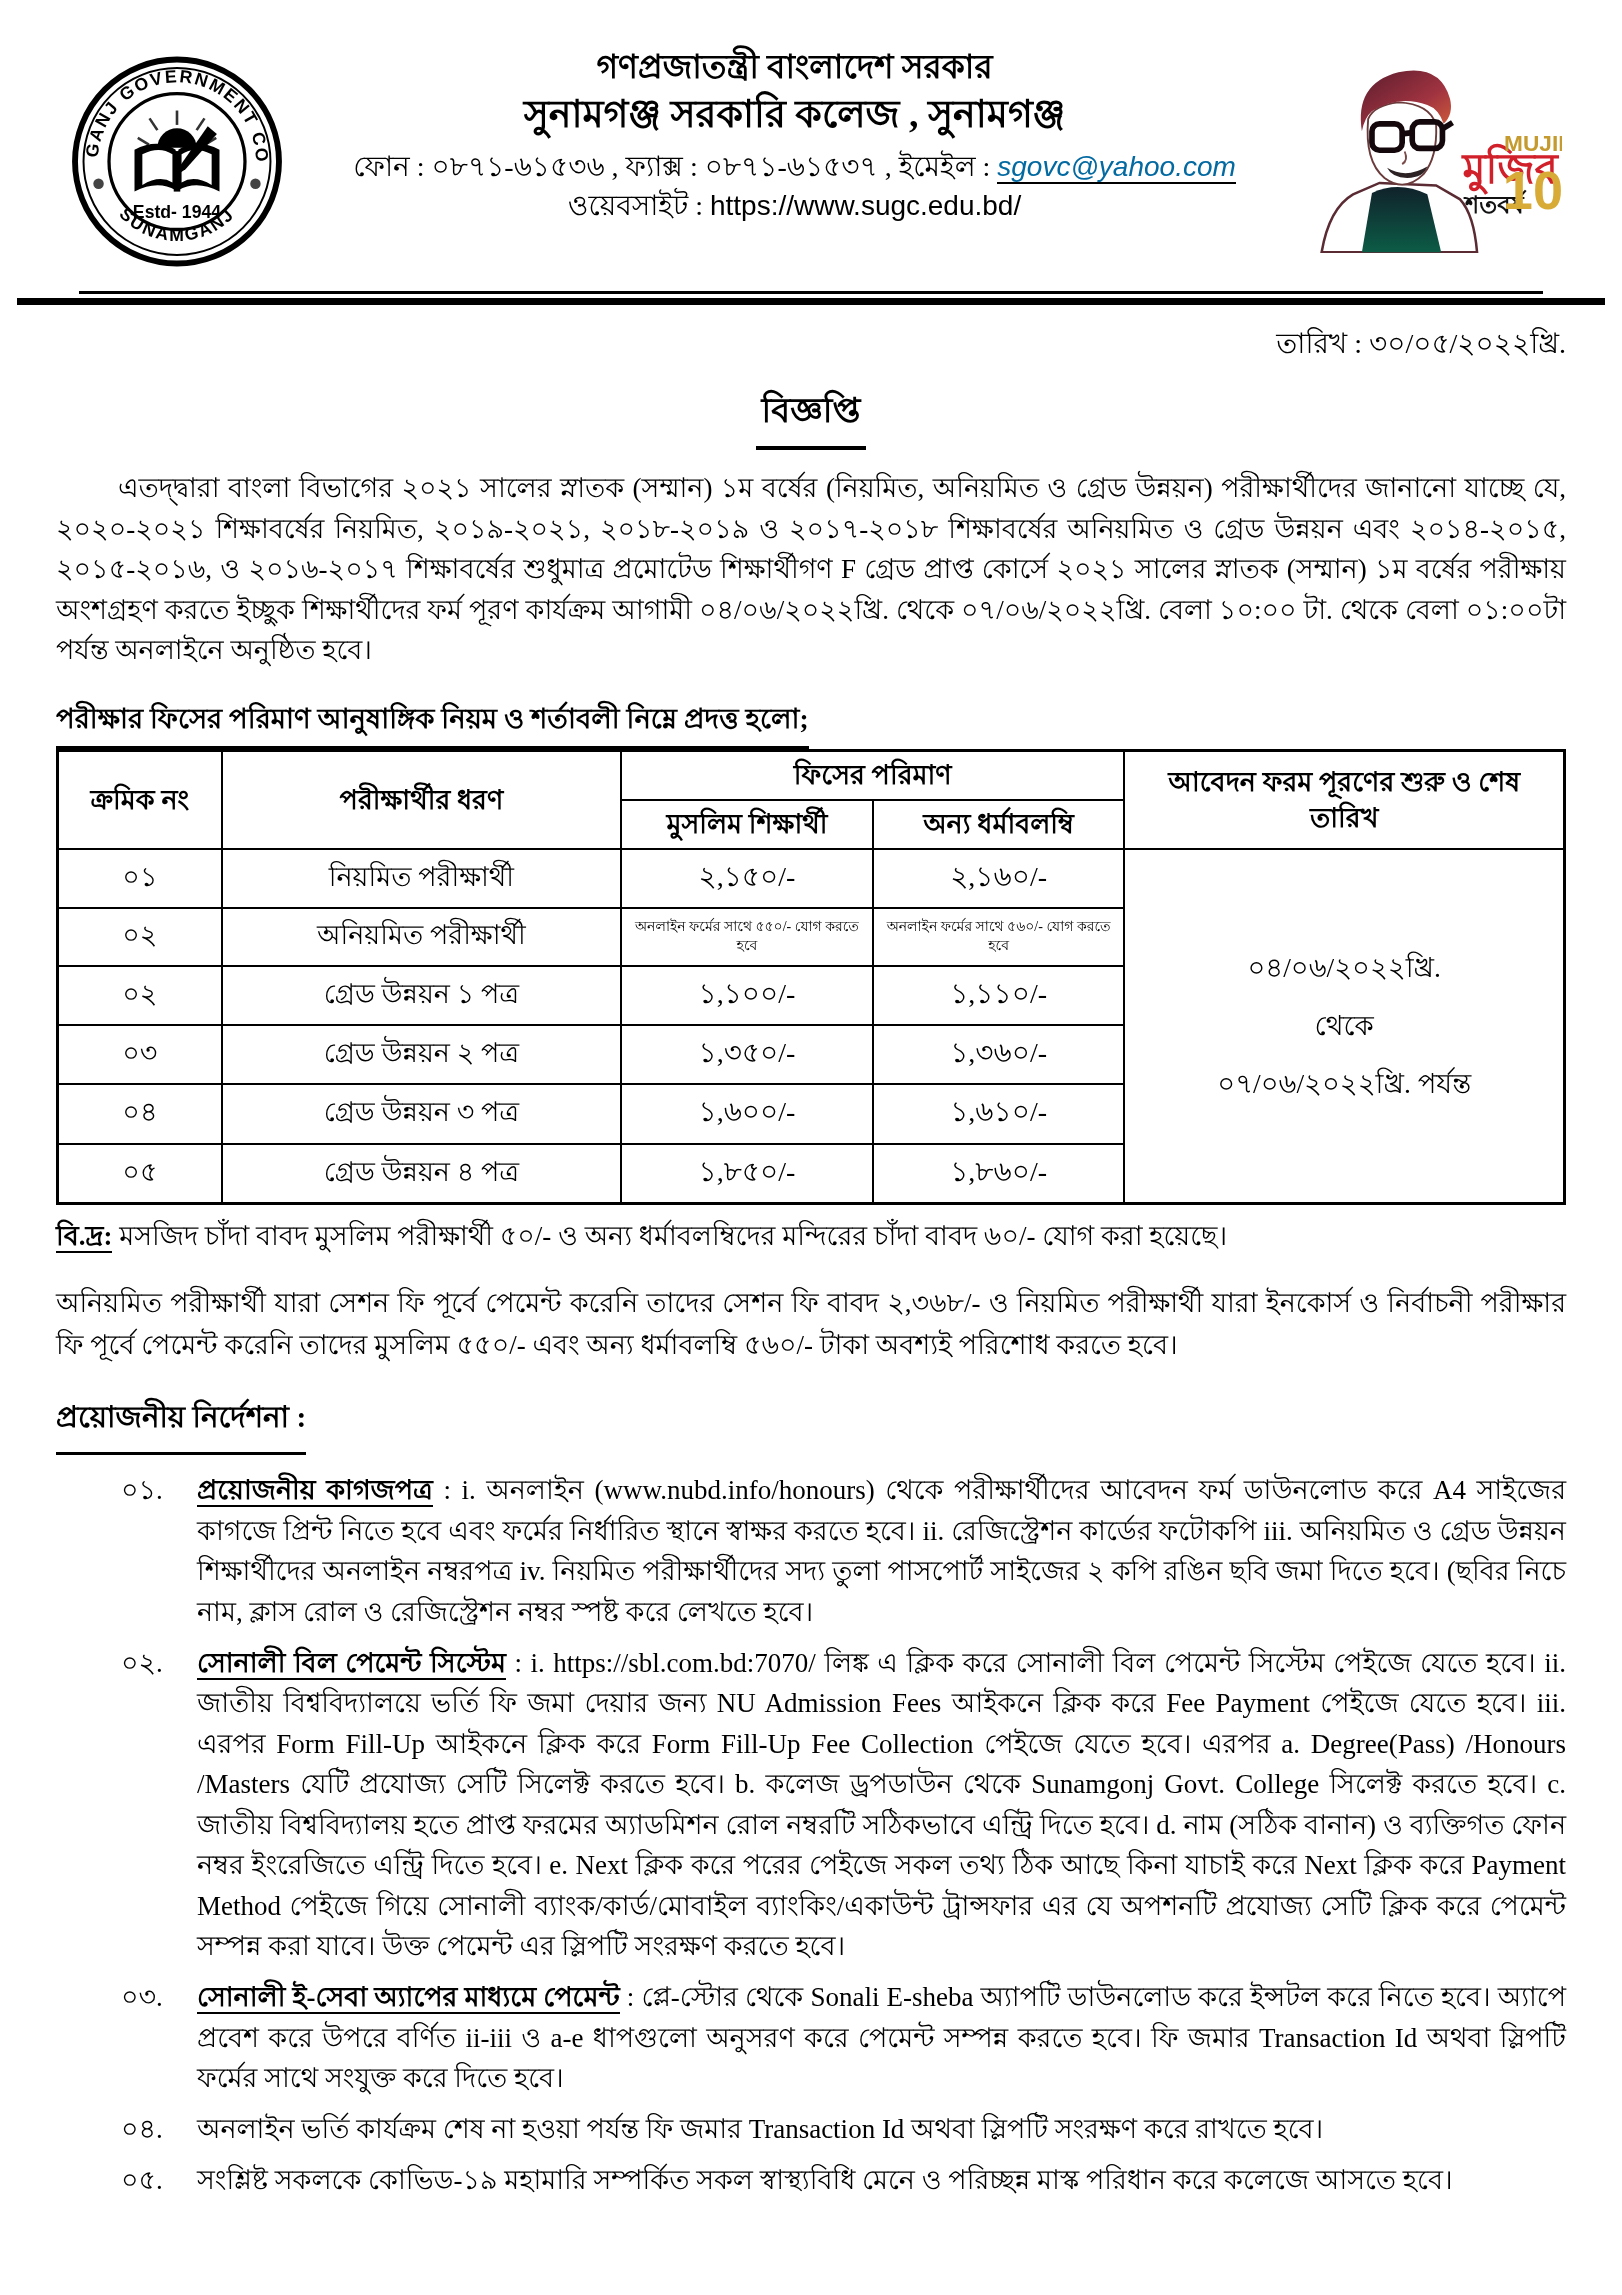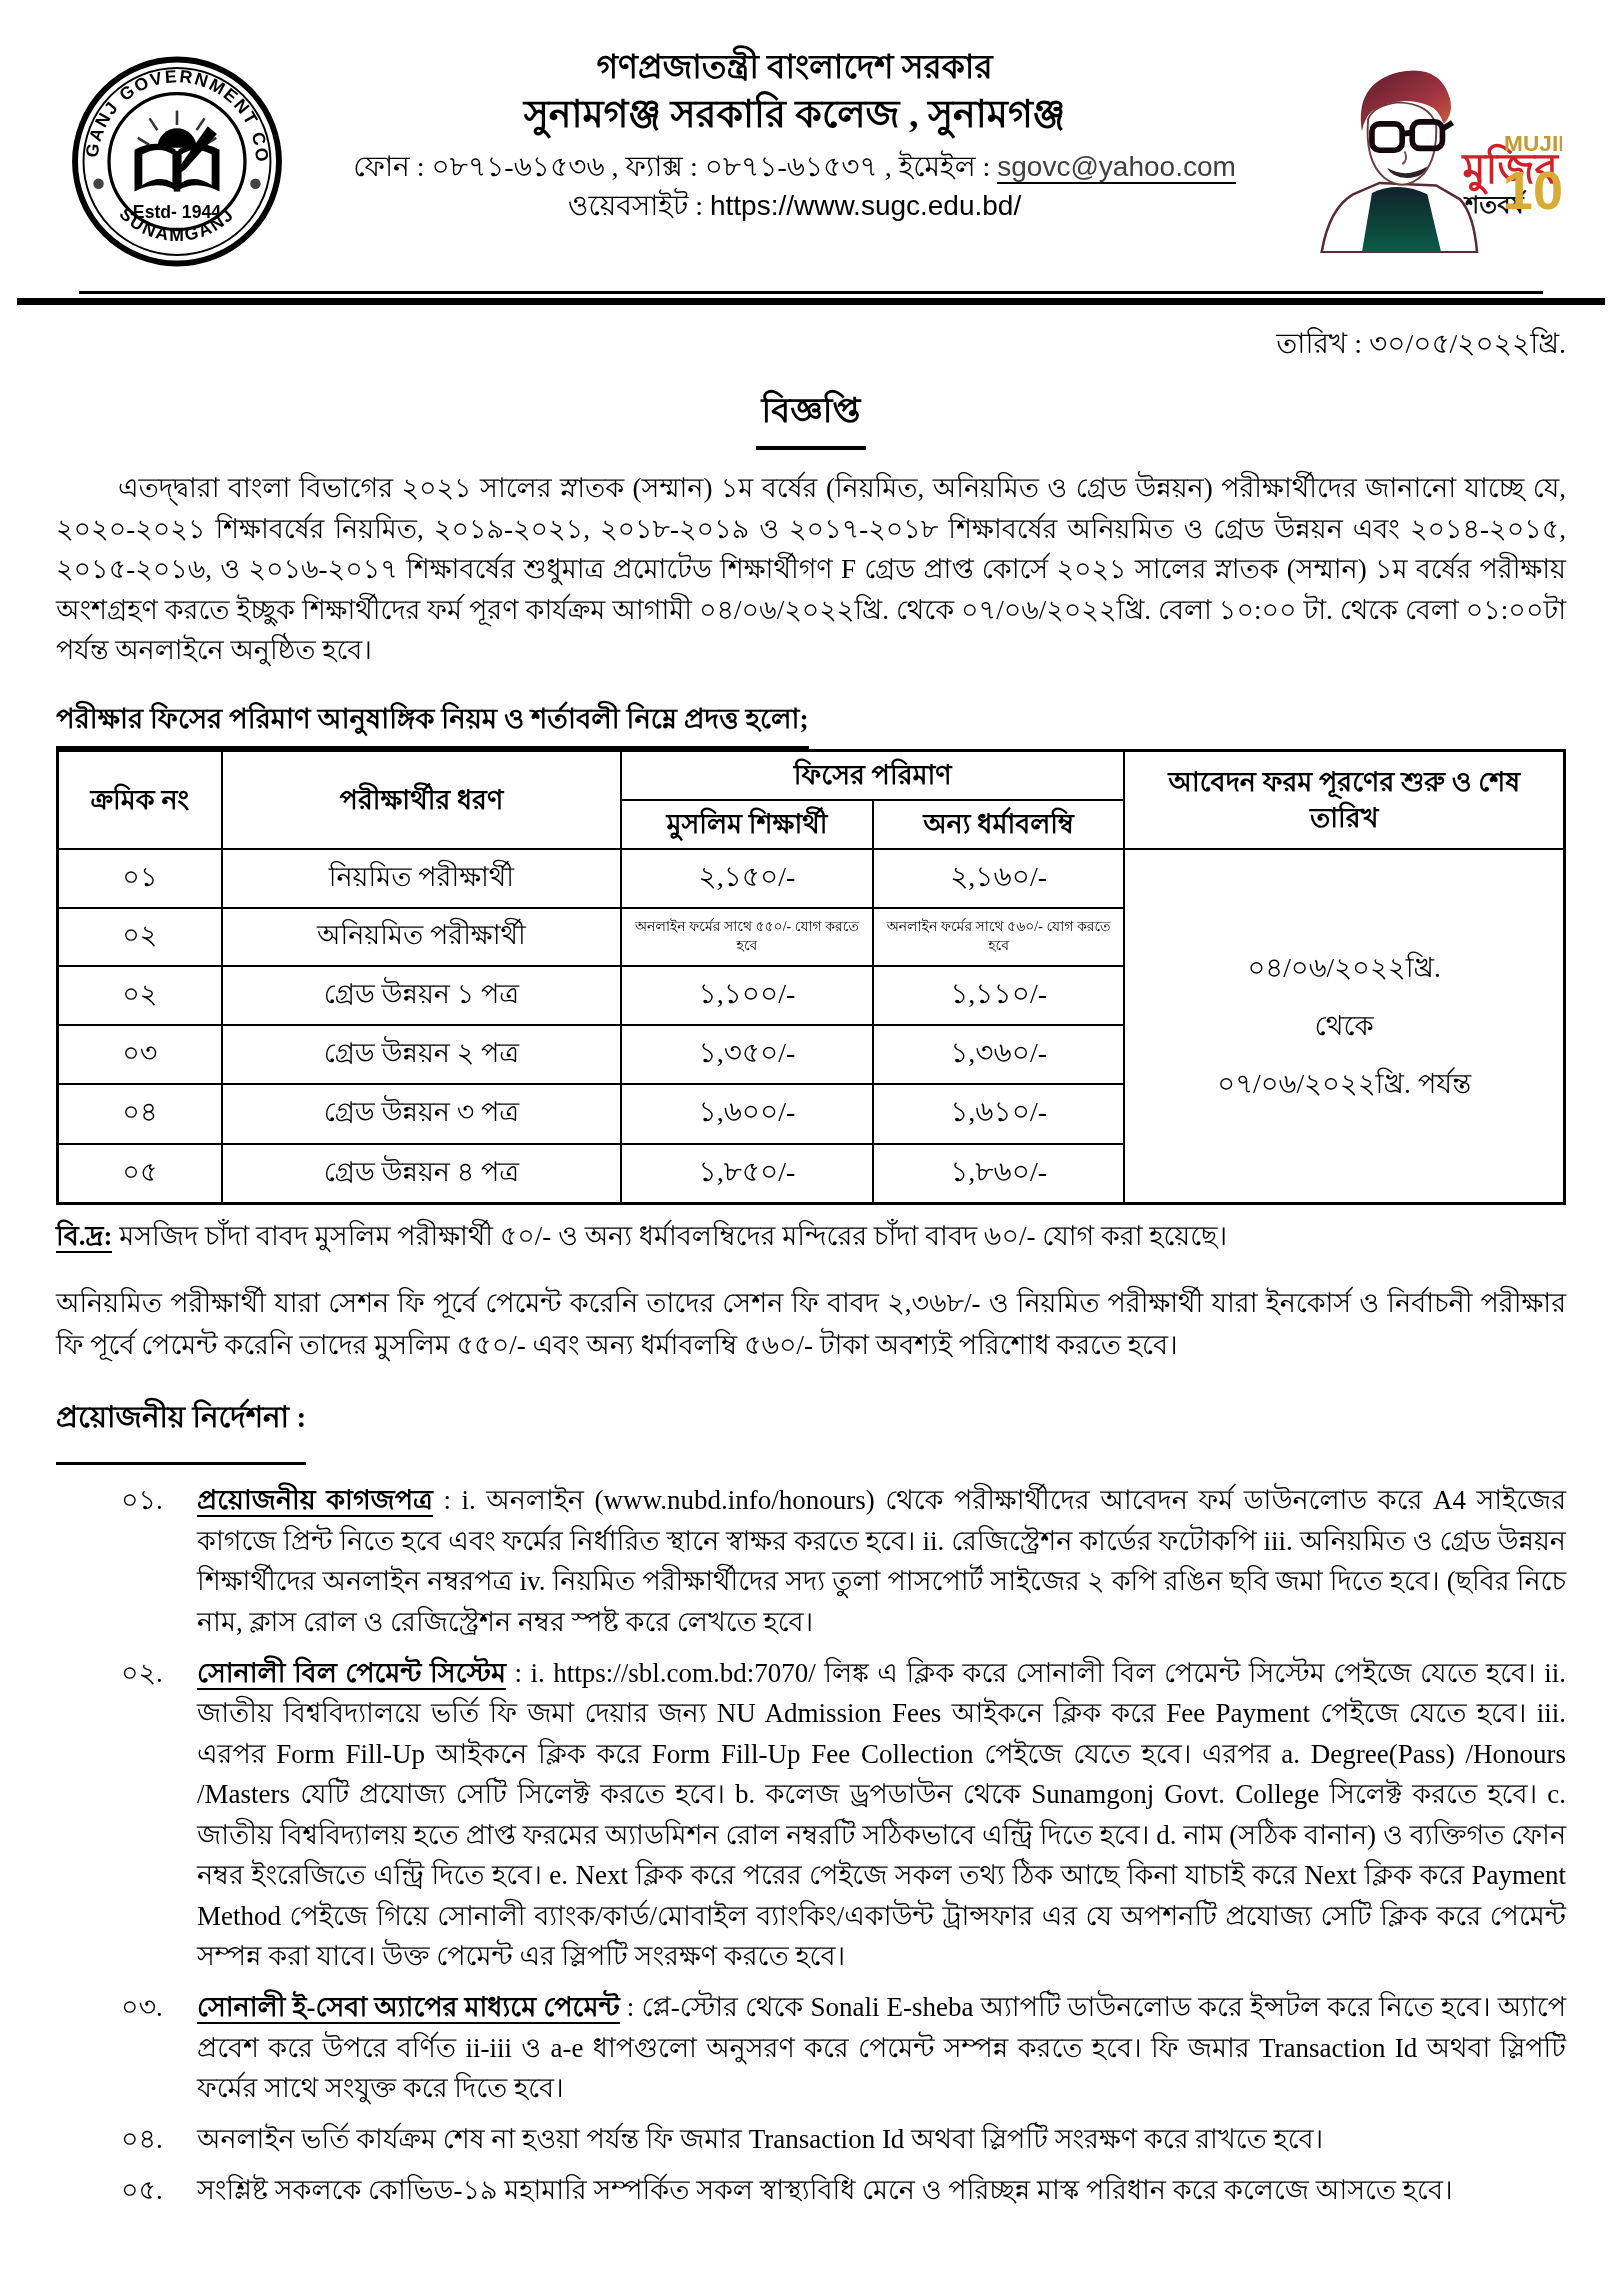--- a/index.html
+++ b/index.html
@@ -11,21 +11,21 @@
   }
   
   .hdr{display:grid;grid-template-columns:229px 1fr 262px;align-items:flex-start;}
   .seal-wrap{padding-top:19.6px;padding-left:13px;}
   .hdr-center{text-align:center;padding-top:14.4px;}
   .gov-line{font-size:33px;font-weight:bold;line-height:1.25;}
   .college-line{font-size:38px;font-weight:bold;line-height:1.35;}
   .dept-line{font-size:34px;font-weight:bold;line-height:1.3;}
   .phone-line{font-size:28px;margin-top:9.2px;line-height:1.3;}
   .web-line{font-size:28px;margin-top:2.6px;line-height:1.3;}
-  .email-link{text-decoration:none;color:#404040;border-bottom:2.6px solid #000;font-family:"Liberation Sans",sans-serif;}
+  .email-link{text-decoration:none;color:#0369a1;border-bottom:2.6px solid #000;font-family:"Liberation Sans",sans-serif;font-style:italic;}
   .web-url{color:#000;text-decoration:none;font-family:"Liberation Sans",sans-serif;}
   .mujib-wrap{padding-top:17px;}
   
   .rule-thin{border-top:3.3px solid #000;margin:17px 23px 4.6px 23px;}
   .rule-thick{border-top:7.2px solid #000;margin:0 -39px 0 -39px;}
   
   .date-line{text-align:right;font-size:28px;margin-top:17px;}
   .title{ text-align:center;font-weight:bold;font-size:30px;margin-top:10.5px;line-height:1.3;}
   .subtitle-row{text-align:center;margin-top:14.4px;}
   .subtitle{display:inline-block;font-size:34px;font-weight:bold;border-bottom:4.6px solid #000;padding:0 5.2px 5.2px 5.2px;}
@@ -41,21 +41,21 @@
   td.type{text-align:left;font-size:27px;padding-left:14.4px;}
   td.amount{font-size:28px;}
   td.amount-small{font-size:14px;line-height:1.35;padding:3.9px 5.2px;}
   td.daterange{font-size:27.5px;line-height:2.1;}
   tr.hdr-row1 th{border-bottom:2.6px solid #000;}
   
   .note{font-size:27px;margin-top:10.5px;line-height:1.5;}
   .note-label{font-weight:bold;border-bottom:2.6px solid #000;}
   .para2{font-size:27px;line-height:1.55;text-align:justify;margin-top:10.5px;}
   .inst-heading-row{margin-top:17px;}
-  .inst-heading{display:inline-block;font-size:29.4px;font-weight:bold;border-bottom:3.9px solid #000;padding-bottom:19px;}
+  .inst-heading{display:inline-block;font-size:29.4px;font-weight:bold;border-bottom:3.9px solid #000;padding-bottom:9px;}
   
   .inst-list{margin-top:15.7px;}
   .inst{position:relative;padding-left:141px;font-size:27px;line-height:1.5;text-align:justify;margin-bottom:10.5px;}
   .inst-num{position:absolute;left:65px;top:0;}
   .inst-label{font-weight:bold;border-bottom:2.6px solid #000;}
   .inst-link{color:#000;text-decoration:none;}
   
   .seal-arc{font-family:"Liberation Sans",sans-serif;font-weight:bold;font-size:27px;letter-spacing:3px;}
   .seal-estd{font-family:"Liberation Sans",sans-serif;font-weight:bold;font-size:27px;}
   .mj-bn{font-weight:bold;font-size:66px;fill:#d1202a;}

